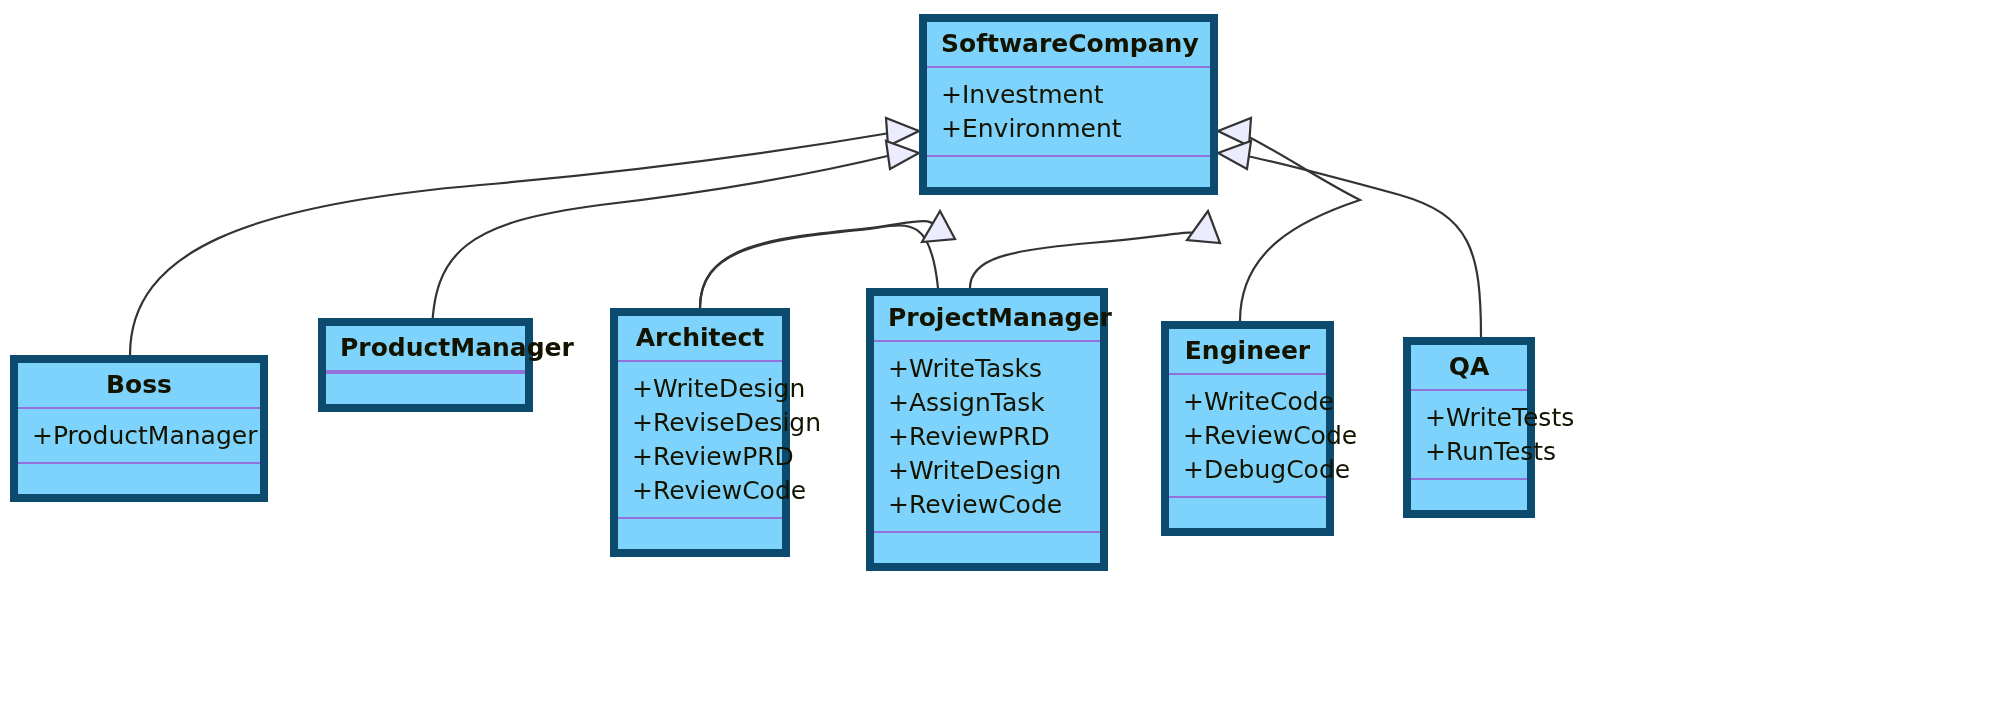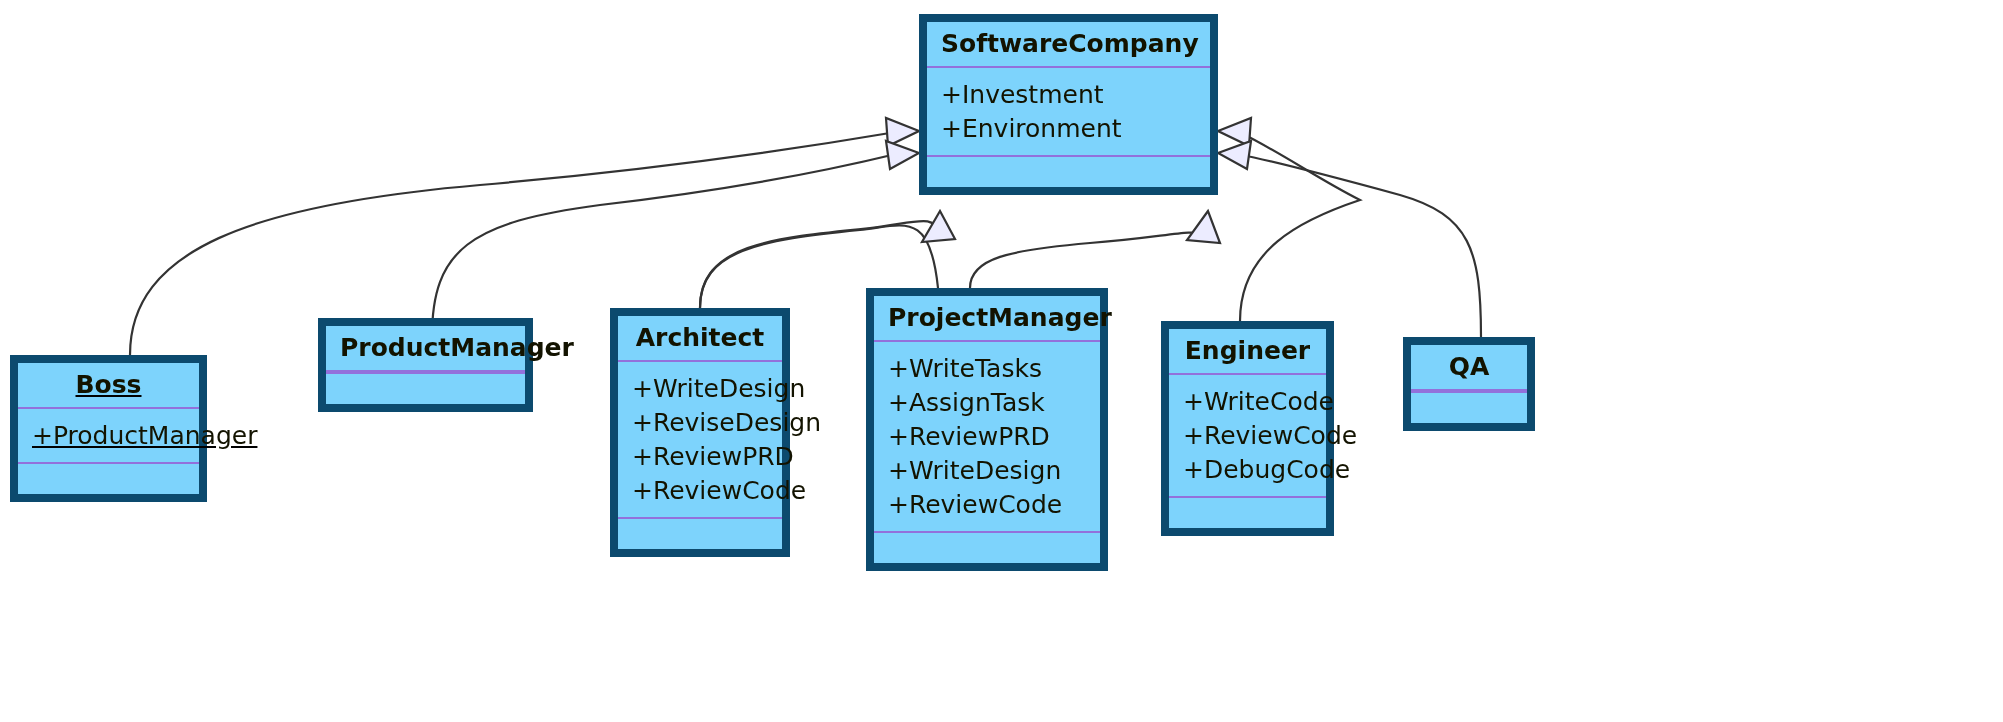--- a/index.html
+++ b/index.html
@@ -94,21 +94,21 @@
     <div class="class-title">SoftwareCompany</div>
     <div class="sect-divider"></div>
     <div class="class-members">
       <div class="member-row">+Investment</div>
       <div class="member-row">+Environment</div>
     </div>
     <div class="sect-divider"></div>
     <div class="class-methods"></div>
   </div>
 
-  <div class="uml-class" style="left:10px; top:355px; width:197px;text-decoration:underline;">
+  <div class="uml-class" style="left:10px; top:355px; width:258px;">
     <div class="class-title">Boss</div>
     <div class="sect-divider"></div>
     <div class="class-members">
       <div class="member-row">+ProductManager</div>
     </div>
     <div class="sect-divider"></div>
     <div class="class-methods"></div>
   </div>
 
   <div class="uml-class" style="left:318px; top:318px; width:215px;">
@@ -153,17 +153,21 @@
       <div class="member-row">+ReviewCode</div>
       <div class="member-row">+DebugCode</div>
     </div>
     <div class="sect-divider"></div>
     <div class="class-methods"></div>
   </div>
 
   <div class="uml-class" style="left:1403px; top:337px; width:132px;">
     <div class="class-title">QA</div>
     <div class="sect-divider"></div>
+    <div class="class-members">
+      <div class="member-row">+WriteTests</div>
+      <div class="member-row">+RunTests</div>
+    </div>
     <div class="sect-divider"></div>
     <div class="class-methods"></div>
   </div>
 
 </div>
 
 </body></html>

